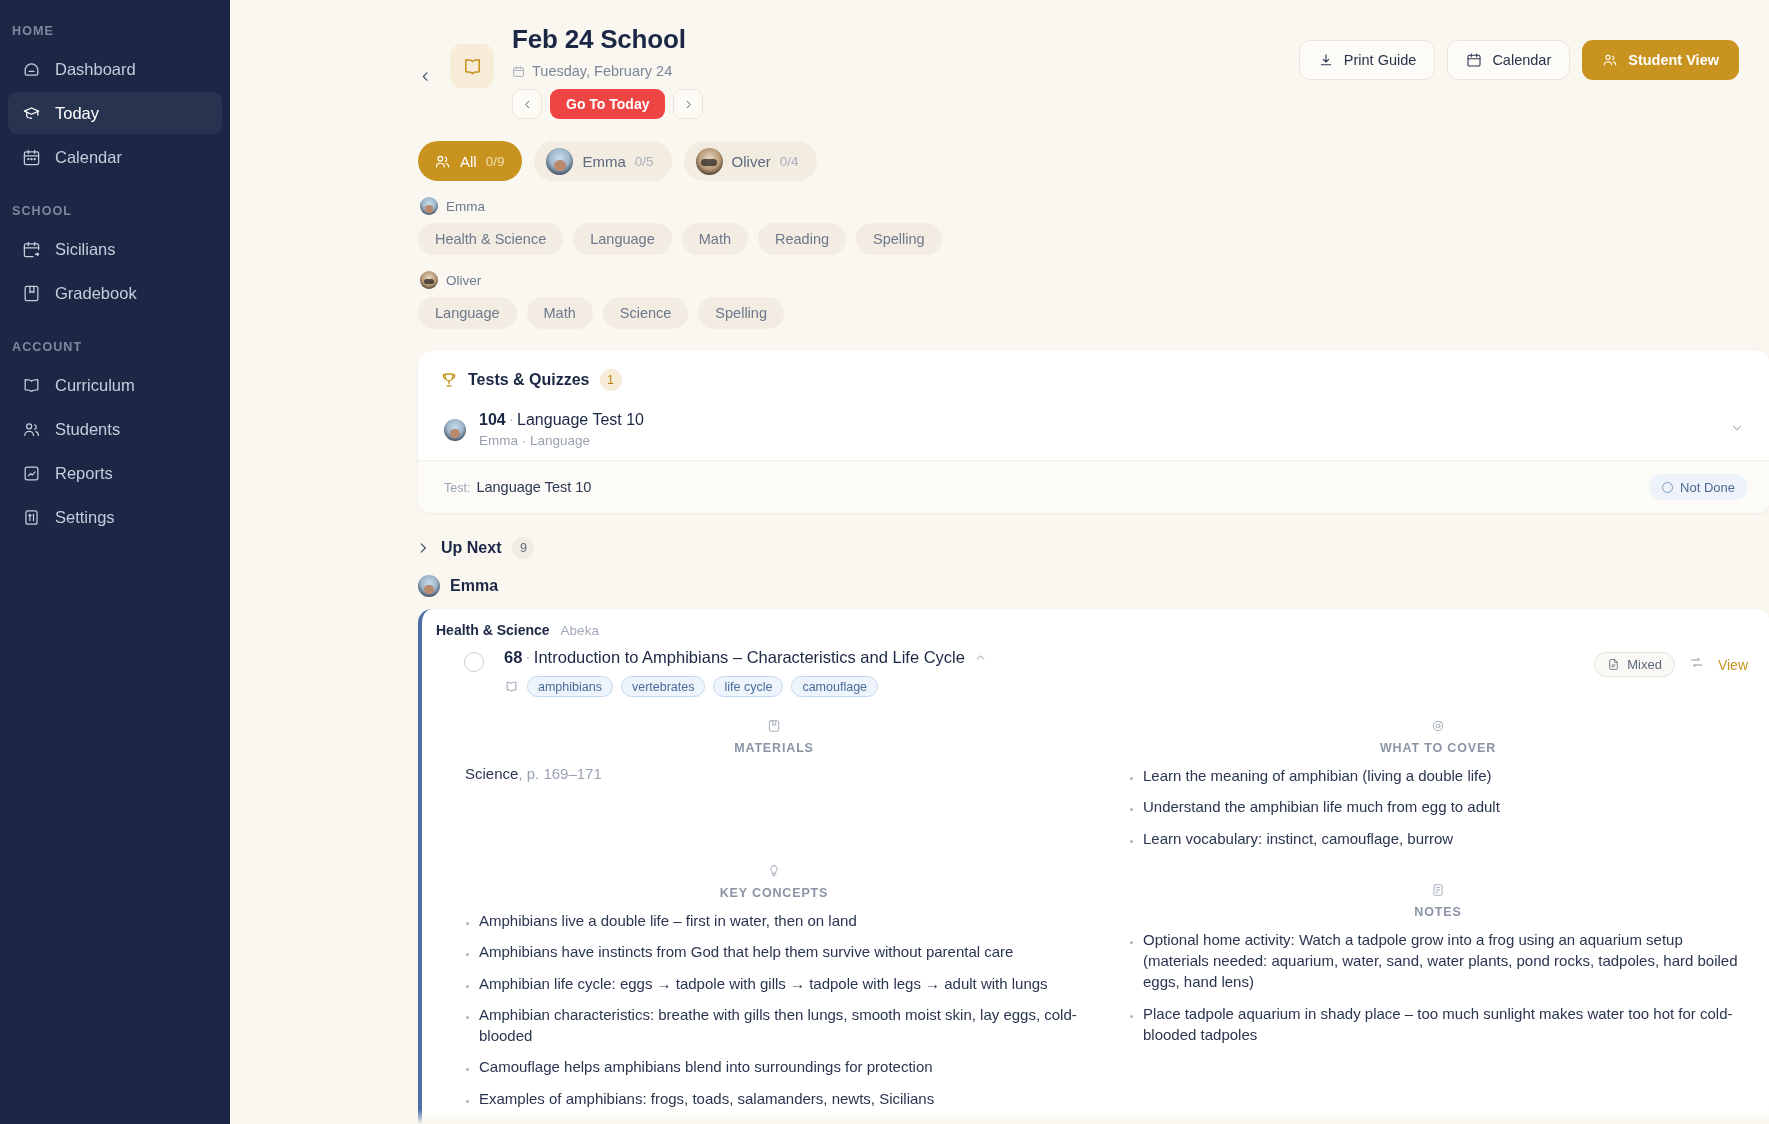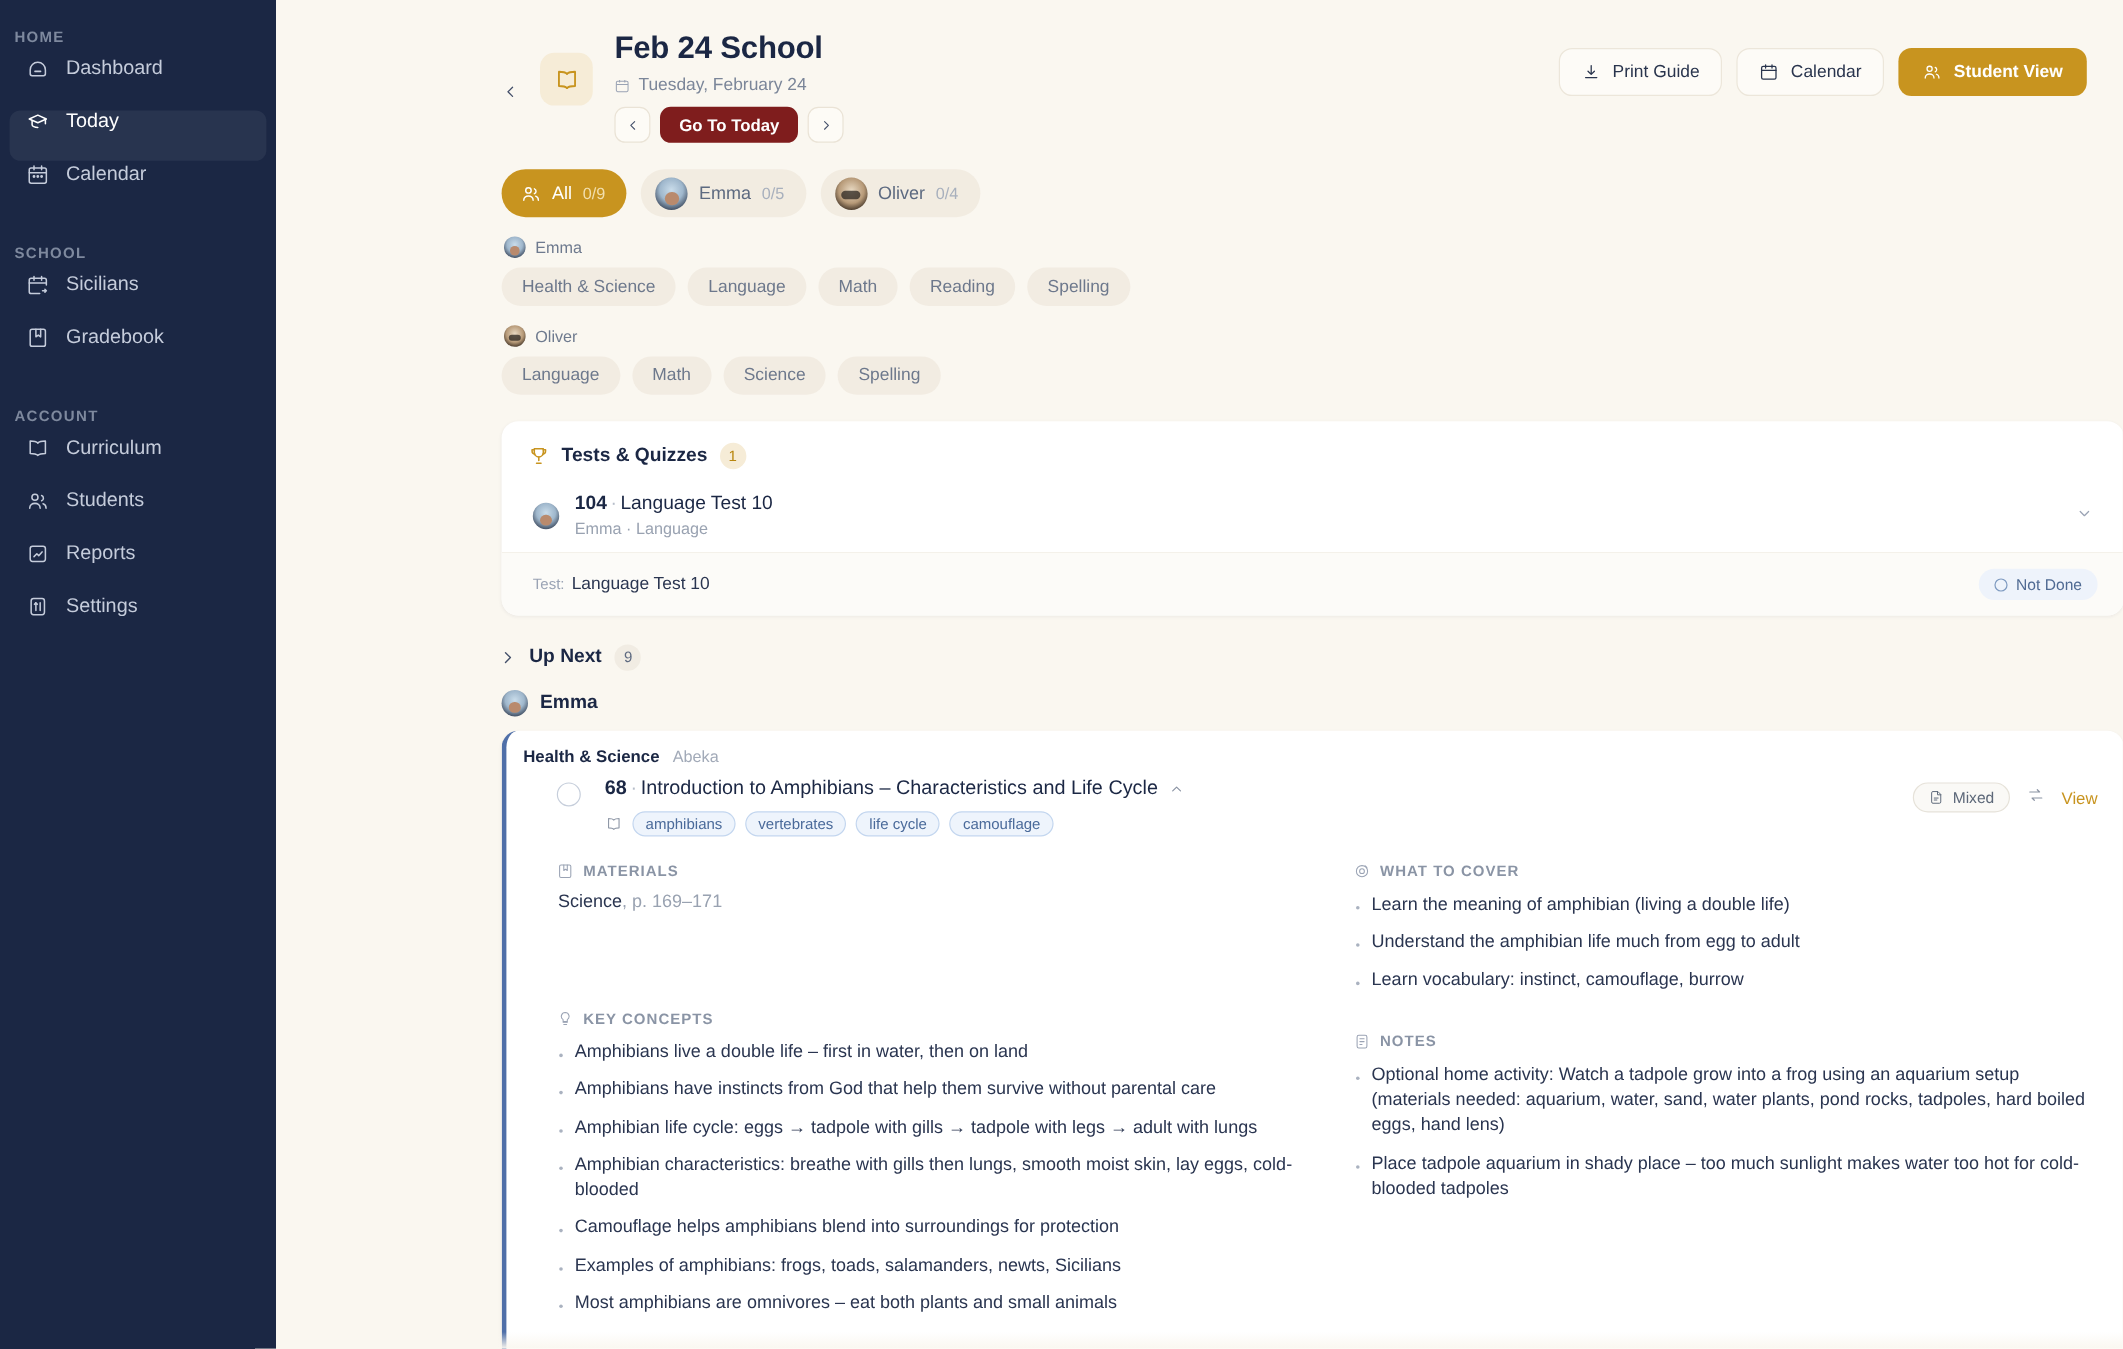--- a/index.html
+++ b/index.html
@@ -20,21 +20,21 @@
     height: 1124px;
   }
   .nav-group-label {
     font-size: 12.5px; letter-spacing: 1.1px; font-weight: 600;
     color: #7e899e; padding: 0 0 0 12px; margin: 8px 0 10px 0;
     text-transform: uppercase;
   }
   .nav-group-label.first { margin-top: 6px; }
   .nav-group-label.spaced { margin-top: 26px; }
   .nav-item {
-    display: flex; align-items: flex-start; gap: 14px;
+    display: flex; align-items: center; gap: 14px;
     height: 42px; margin: 2px 8px; padding: 0 14px;
     border-radius: 9px; cursor: pointer;
     font-size: 16.5px; color: #c5ccdb;
   }
   .nav-item.active { background: #28344f; color: #ffffff; }
   .nav-item .ico { width: 19px; height: 19px; display:flex; align-items:center; justify-content:center; flex:0 0 19px;}
   .nav-item svg { width: 19px; height: 19px; stroke: currentColor; fill: none; stroke-width: 1.6; stroke-linecap: round; stroke-linejoin: round; }
 
   
   .main {
@@ -63,21 +63,21 @@
   .subtitle { font-size: 14.5px; color: #7b8699; }
   .date-nav { display:flex; align-items:center; gap:8px; margin-top: 10px; }
   .dn-btn {
     width: 30px; height: 30px; border-radius: 9px; border:1px solid #eae3d6;
     background:#fdfbf6; display:flex; align-items:center; justify-content:center;
     cursor:pointer; color:#44506a;
   }
   .dn-btn svg { width:11px; height:11px; stroke:currentColor; fill:none; stroke-width:2; stroke-linecap:round; stroke-linejoin:round;}
   .goto-today {
     height: 30px; padding: 0 16px; border-radius: 9px; border: none;
-    background:#7f1d1d; color:#fff; font-size:14px; font-weight:600;
+    background:#ef4444; color:#fff; font-size:14px; font-weight:600;
     cursor:pointer; font-family:inherit;
   }
   .header-actions { position:absolute; right: 0; top: 26px; display:flex; align-items:center; gap:12px; }
   .btn-outline {
     height: 40px; padding: 0 18px; border-radius: 11px; border:1px solid #ece6da;
     background:#fdfbf7; color:#29344d; font-size:14.5px; font-weight:500;
     display:flex; align-items:center; gap:10px; cursor:pointer; font-family:inherit;
   }
   .btn-outline svg { width:16px; height:16px; stroke:#29344d; fill:none; stroke-width:1.6; stroke-linecap:round; stroke-linejoin:round;}
   .btn-primary {
@@ -196,21 +196,21 @@
     font-size:13px; color:#5d6879; cursor:pointer;
   }
   .mixed-badge svg { width:13px; height:13px; stroke:#5d6879; fill:none; stroke-width:1.5; stroke-linecap:round; stroke-linejoin:round;}
   .swap-icon svg { width:15px; height:15px; stroke:#8a93a3; fill:none; stroke-width:1.6; stroke-linecap:round; stroke-linejoin:round;}
   .view-link { font-size:14px; color:#c8941f; cursor:pointer; font-weight:500; }
 
   
   .cols { display:flex; gap:44px; margin-top: 22px; }
   .col { flex:1 1 0; min-width:0; }
   .sec { margin-bottom: 28px; }
-  .sec-title { display:flex; align-items:center; gap:8px; margin-bottom: 10px; }
+  .sec-title { display:flex; align-items:center; gap:8px; margin-bottom: 10px; flex-direction: column; }
   .sec-title svg { width:14px; height:14px; stroke:#9aa3b4; fill:none; stroke-width:1.5; stroke-linecap:round; stroke-linejoin:round;}
   .sec-title span { font-size:12.5px; font-weight:600; letter-spacing:.85px; color:#8a94a5; text-transform:uppercase; }
   .mat-line { font-size:15px; color:#2a3550; padding-left: 1px; }
   .mat-line .pg { color:#99a2b1; }
   ul.bul { list-style:none; }
   ul.bul li {
     position:relative; padding-left: 15px; margin-bottom: 10px;
     font-size:15px; line-height:1.42; color:#2a3550;
   }
   ul.bul li::before {

